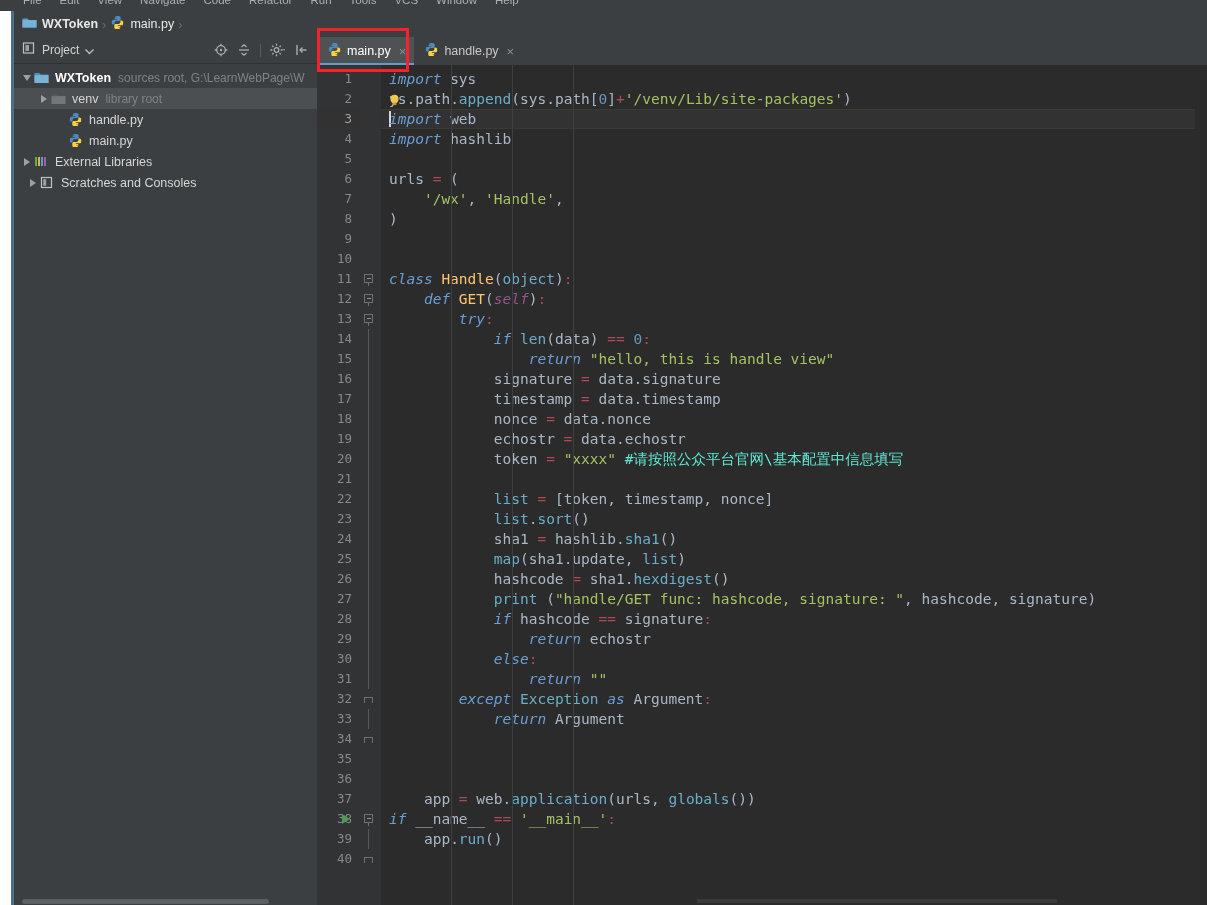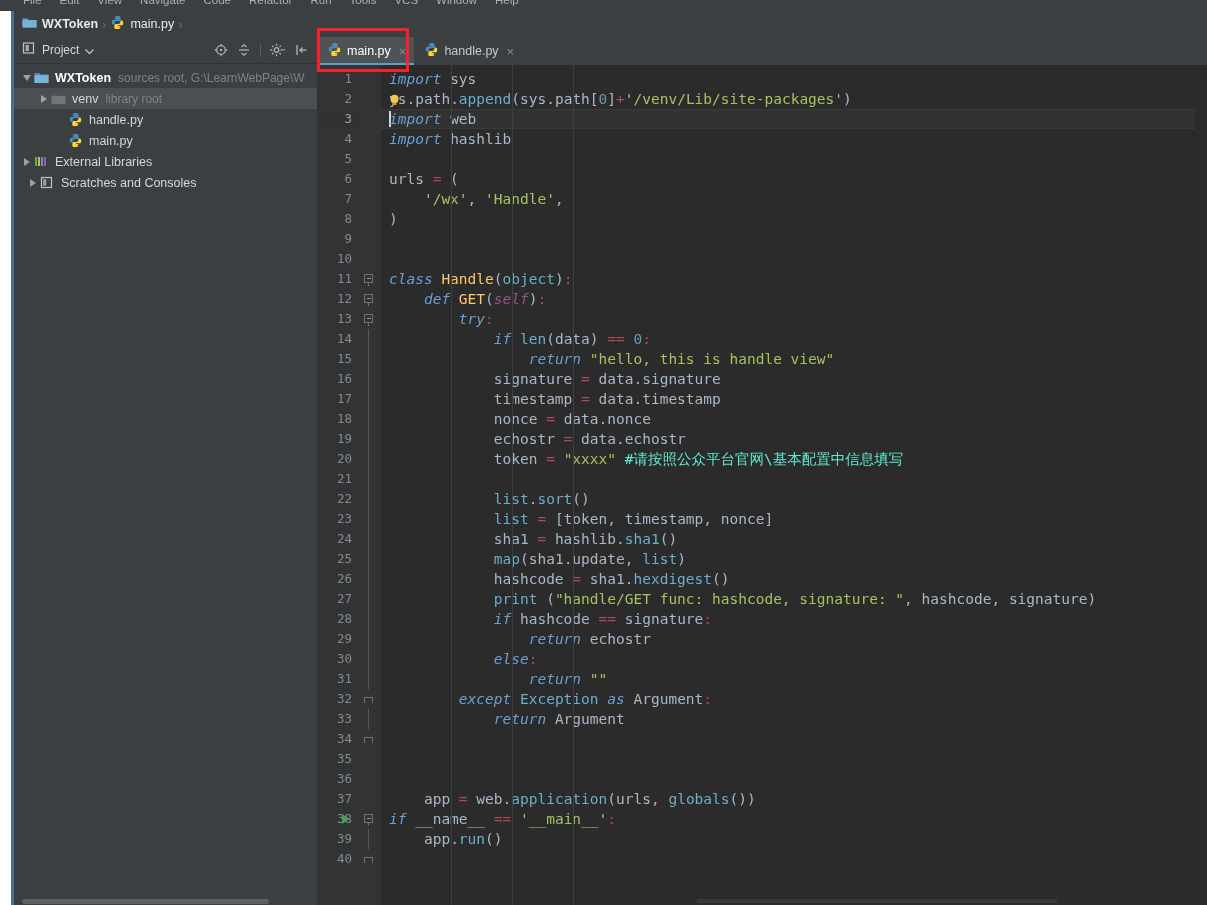--- a/index.html
+++ b/index.html
@@ -628,22 +628,22 @@
           <div class="cline">    <span class="kwi">def</span> <span class="def">GET</span>(<span class="self">self</span>)<span class="op">:</span></div>
           <div class="cline">        <span class="kwi">try</span><span class="op">:</span></div>
           <div class="cline">            <span class="kwi">if</span> <span class="fn">len</span>(<span class="plain">data</span>) <span class="op">==</span> <span class="num">0</span><span class="op">:</span></div>
           <div class="cline">                <span class="kwi">return</span> <span class="str">"hello, this is handle view"</span></div>
           <div class="cline">            <span class="plain">signature</span> <span class="op">=</span> <span class="plain">data</span>.<span class="plain">signature</span></div>
           <div class="cline">            <span class="plain">timestamp</span> <span class="op">=</span> <span class="plain">data</span>.<span class="plain">timestamp</span></div>
           <div class="cline">            <span class="plain">nonce</span> <span class="op">=</span> <span class="plain">data</span>.<span class="plain">nonce</span></div>
           <div class="cline">            <span class="plain">echostr</span> <span class="op">=</span> <span class="plain">data</span>.<span class="plain">echostr</span></div>
           <div class="cline">            <span class="plain">token</span> <span class="op">=</span> <span class="str">"xxxx"</span> <span class="cmt">#请按照公众平台官网\基本配置中信息填写</span></div>
           <div class="cline"></div>
+          <div class="cline">            <span class="fn">list</span> <span class="op">=</span> [<span class="plain">token</span>, <span class="plain">timestamp</span>, <span class="plain">nonce</span>]</div>
           <div class="cline">            <span class="fn">list</span>.<span class="fn">sort</span>()</div>
-          <div class="cline">            <span class="fn">list</span> <span class="op">=</span> [<span class="plain">token</span>, <span class="plain">timestamp</span>, <span class="plain">nonce</span>]</div>
           <div class="cline">            <span class="plain">sha1</span> <span class="op">=</span> <span class="plain">hashlib</span>.<span class="fn">sha1</span>()</div>
           <div class="cline">            <span class="fn">map</span>(<span class="plain">sha1</span>.<span class="plain">update</span>, <span class="fn">list</span>)</div>
           <div class="cline">            <span class="plain">hashcode</span> <span class="op">=</span> <span class="plain">sha1</span>.<span class="fn">hexdigest</span>()</div>
           <div class="cline">            <span class="fn">print</span> (<span class="str">"handle/GET func: hashcode, signature: "</span>, <span class="plain">hashcode</span>, <span class="plain">signature</span>)</div>
           <div class="cline">            <span class="kwi">if</span> <span class="plain">hashcode</span> <span class="op">==</span> <span class="plain">signature</span><span class="op">:</span></div>
           <div class="cline">                <span class="kwi">return</span> <span class="plain">echostr</span></div>
           <div class="cline">            <span class="kwi">else</span><span class="op">:</span></div>
           <div class="cline">                <span class="kwi">return</span> <span class="str">""</span></div>
           <div class="cline">        <span class="kwi">except</span> <span class="fn">Exception</span> <span class="kwi">as</span> <span class="plain">Argument</span><span class="op">:</span></div>
           <div class="cline">            <span class="kwi">return</span> <span class="plain">Argument</span></div>

